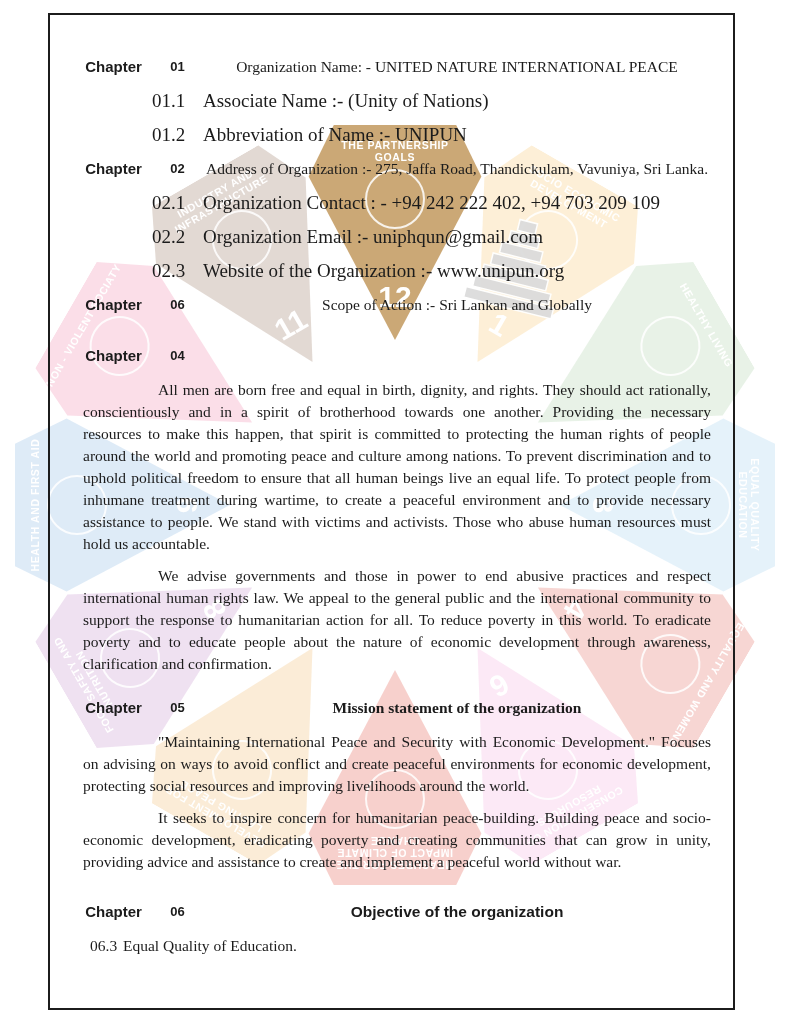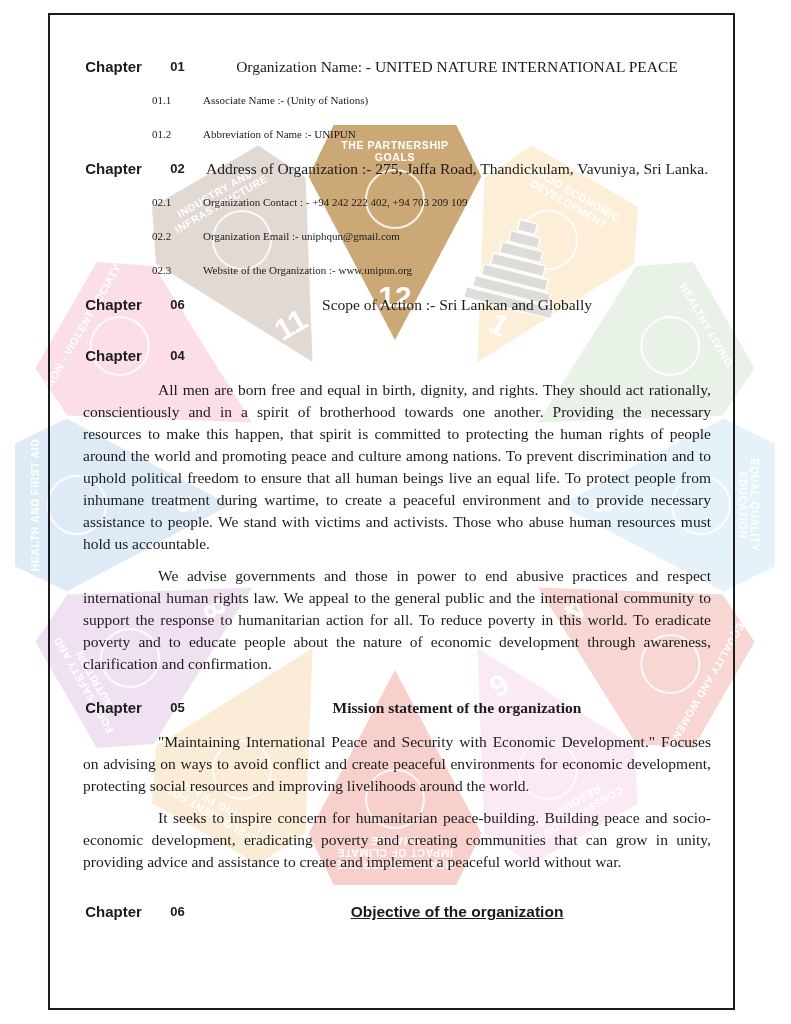--- a/index.html
+++ b/index.html
@@ -20,23 +20,23 @@
   .w-num{position:absolute;bottom:26px;left:0;width:100%;text-align:center;color:#ffffff;
          font-family:"Liberation Sans", sans-serif;font-weight:bold;font-size:30px;}
   .stairs{position:absolute;left:468px;top:218px;transform:rotate(14deg);opacity:.95;}
   
   .content{position:absolute;left:75px;top:56px;width:636px;z-index:1;}
   .row{display:grid;grid-template-columns:77px 51px 1fr;line-height:21px;margin-bottom:13px;text-align:center;}
   .row .chlabel{font-family:"Liberation Sans", sans-serif;font-weight:bold;font-size:15px;}
   .row .chnum{font-family:"Liberation Sans", sans-serif;font-weight:bold;font-size:13px;}
   .row .chtext{font-size:15.5px;}
   .subrow{display:grid;grid-template-columns:51px 1fr;margin-left:77px;line-height:21px;
-          margin-bottom:13px;font-size:11px;}
+          margin-bottom:13px;font-size:19px;}
   .headrow .chtext{font-weight:bold;}
-  .sansTitle{font-family:"Liberation Sans", sans-serif;font-weight:bold;font-size:15.5px;text-decoration:underline;}
+  .sansTitle{font-family:"Liberation Sans", sans-serif;font-weight:bold;font-size:15.5px;}
   .para{font-size:15.5px;line-height:22px;text-align:justify;text-indent:75px;margin:0 0 0 8px;}
   .objrow{display:grid;grid-template-columns:33px 1fr;margin-left:15px;line-height:21px;
           margin-bottom:10px;font-size:15.5px;}
 </style>
 </head>
 <body>
 
 <div class="canvas">
 
   <div class="watermark">
@@ -179,15 +179,19 @@
     <p class="para" style="margin-top:10px;">It seeks to inspire concern for humanitarian peace-building. Building peace and socio-economic development, eradicating poverty and creating communities that can grow in unity, providing advice and assistance to create and implement a peaceful world without war.</p>
 
     <div class="row" style="margin-top:28px;">
       <span class="chlabel">Chapter</span>
       <span class="chnum">06</span>
       <span class="chtext sansTitle">Objective of the organization</span>
     </div>
 
 
 
+    <div class="objrow">
+      <span>06.3</span>
+      <span>Equal Quality of Education.</span>
+    </div>
 
   </div>
 </div>
 
 </body></html>

